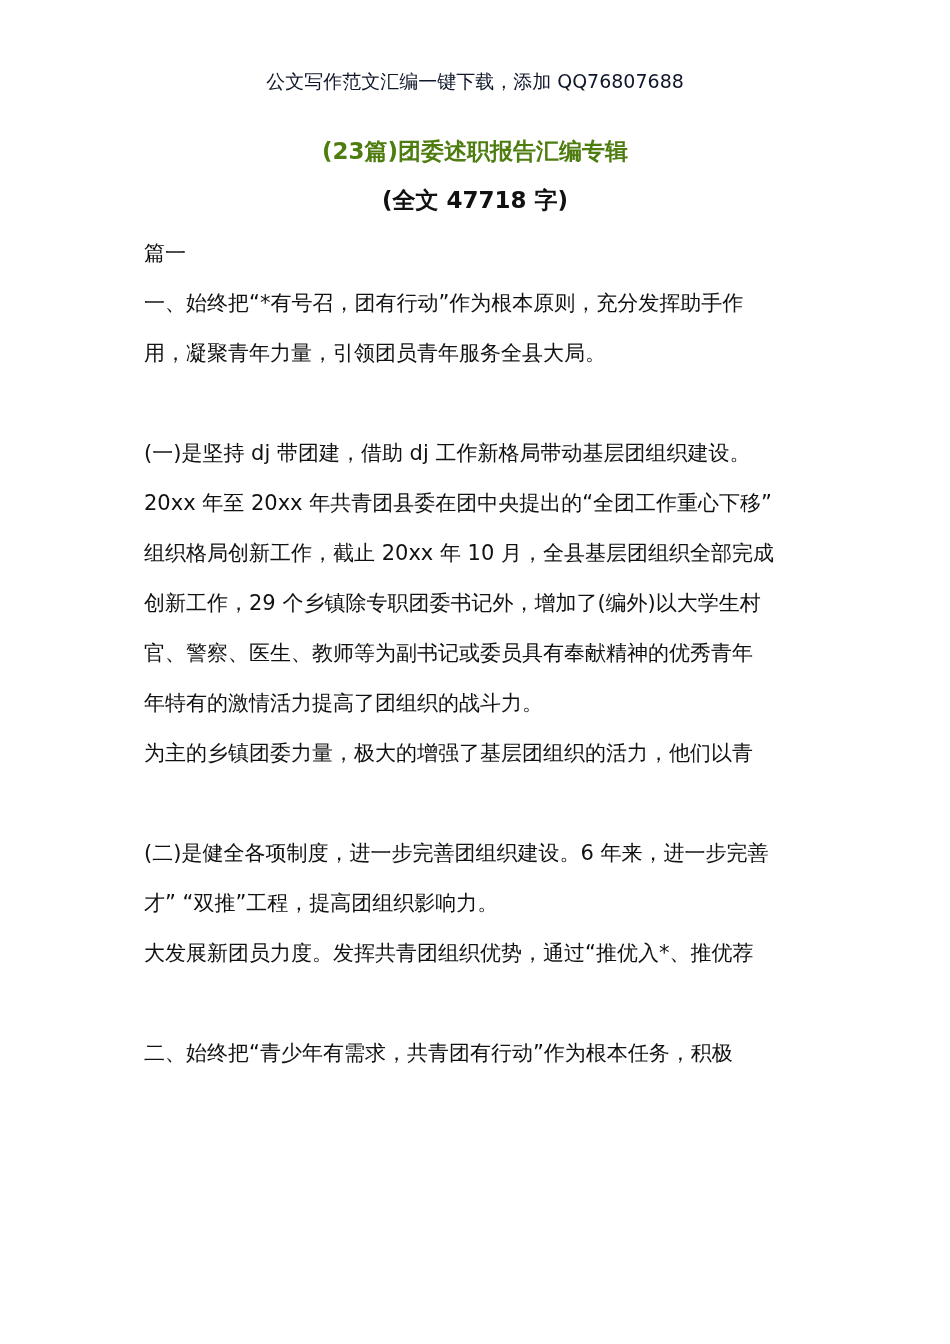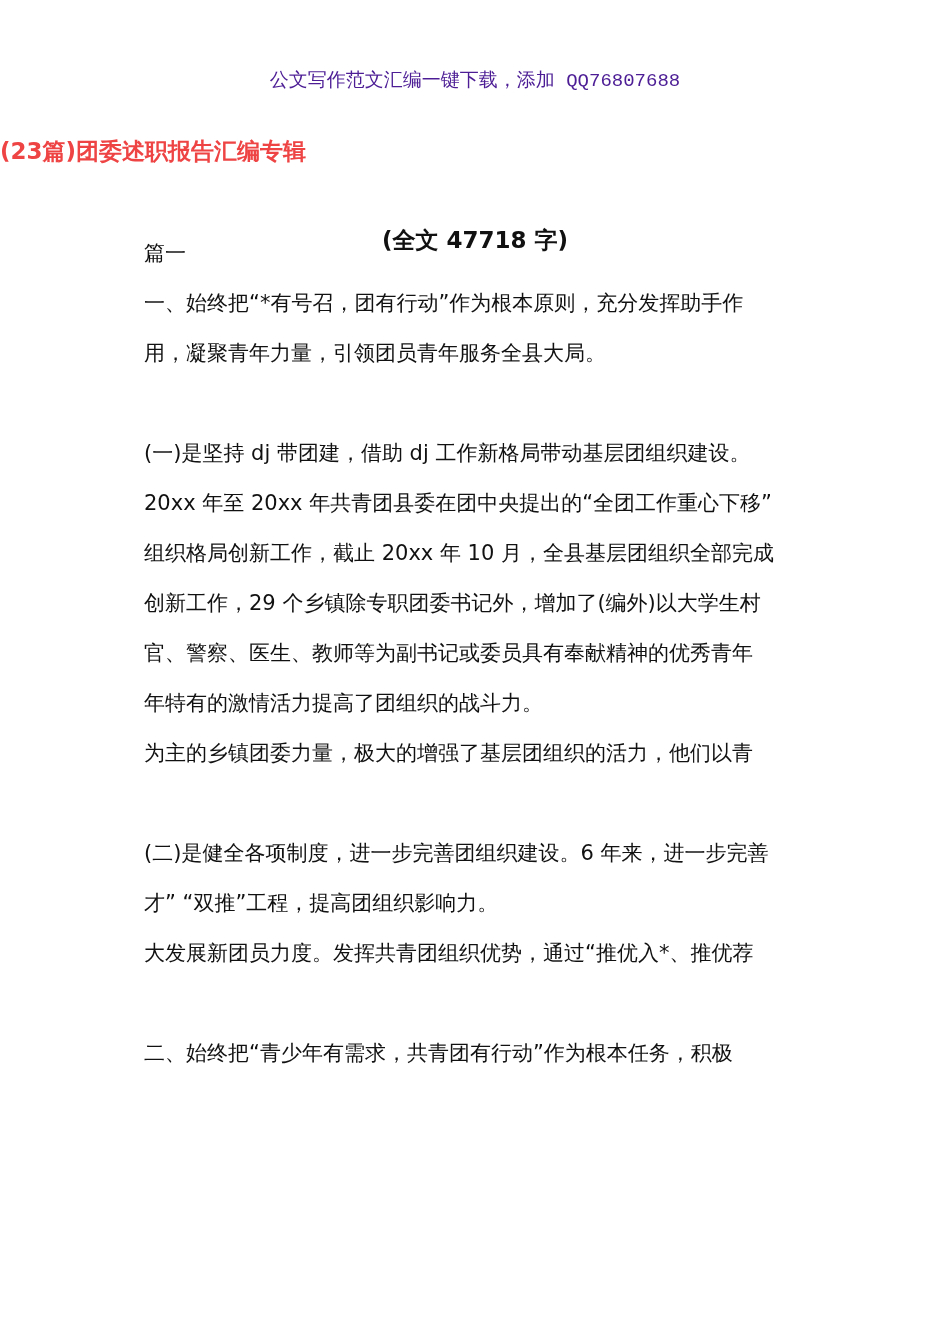--- a/index.html
+++ b/index.html
@@ -22,45 +22,44 @@
       background: #ffffff;
     }
     .header-note {
       position: absolute;
       top: 66px;
       left: 0;
       width: 950px;
       text-align: center;
       font-size: 19px;
       line-height: 30px;
-      color: #4c1d95;
+      color: #0f172a;
       letter-spacing: 0px;
-      font-family: Liberation Mono, monospace;
     }
     .title {
       position: absolute;
       top: 135px;
       left: 0;
       width: 950px;
+      text-align: center;
       font-size: 23px;
       font-weight: bold;
       line-height: 32px;
-      color: #ef4444;
+      color: #4d7c0f;
     }
     .subtitle {
       position: absolute;
       top: 184px;
       left: 0;
       width: 950px;
       text-align: center;
       font-size: 23px;
       font-weight: bold;
       line-height: 32px;
       color: #111;
-      margin-top: 40px;
     }
     .body-text {
       position: absolute;
       top: 236px;
       left: 144px;
       width: 670px;
     }
     .line {
       height: 50px;
       line-height: 34px;

